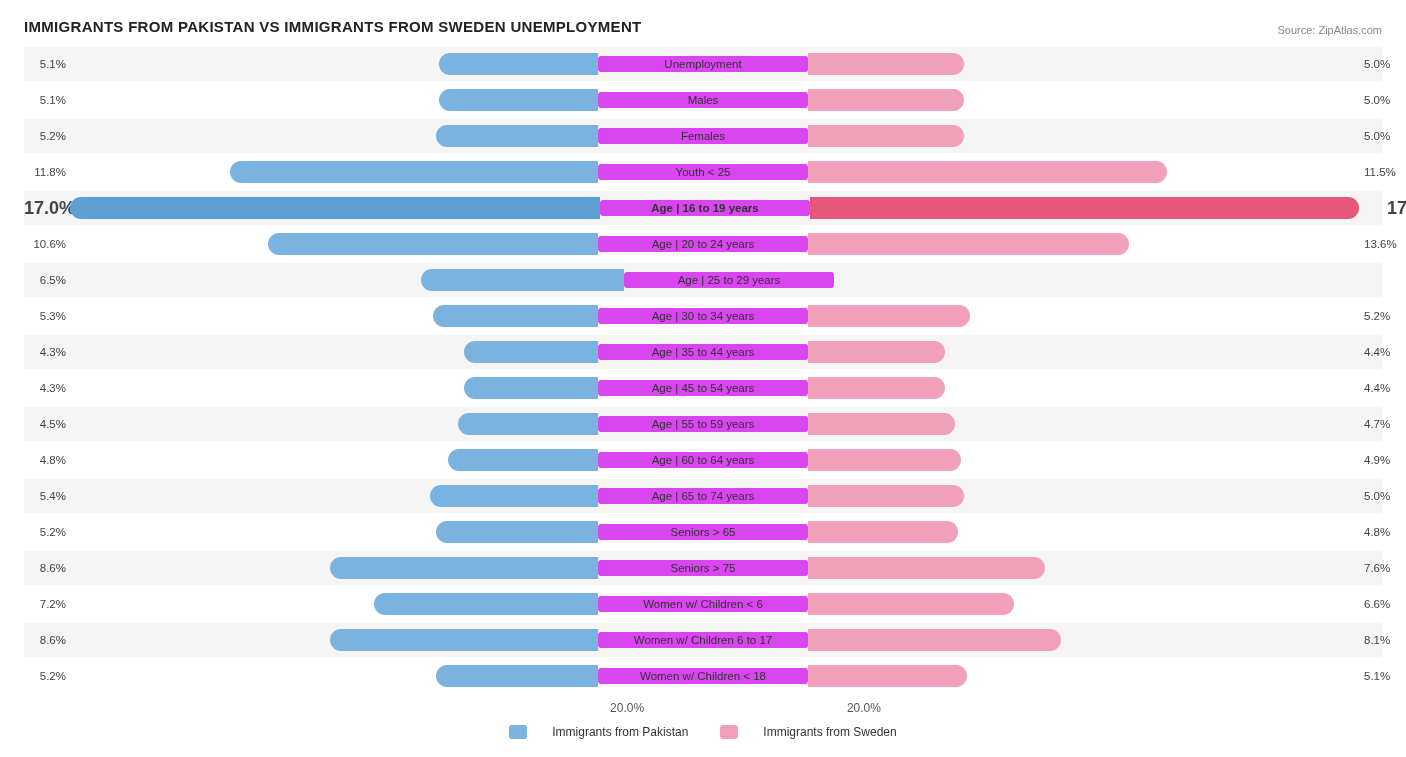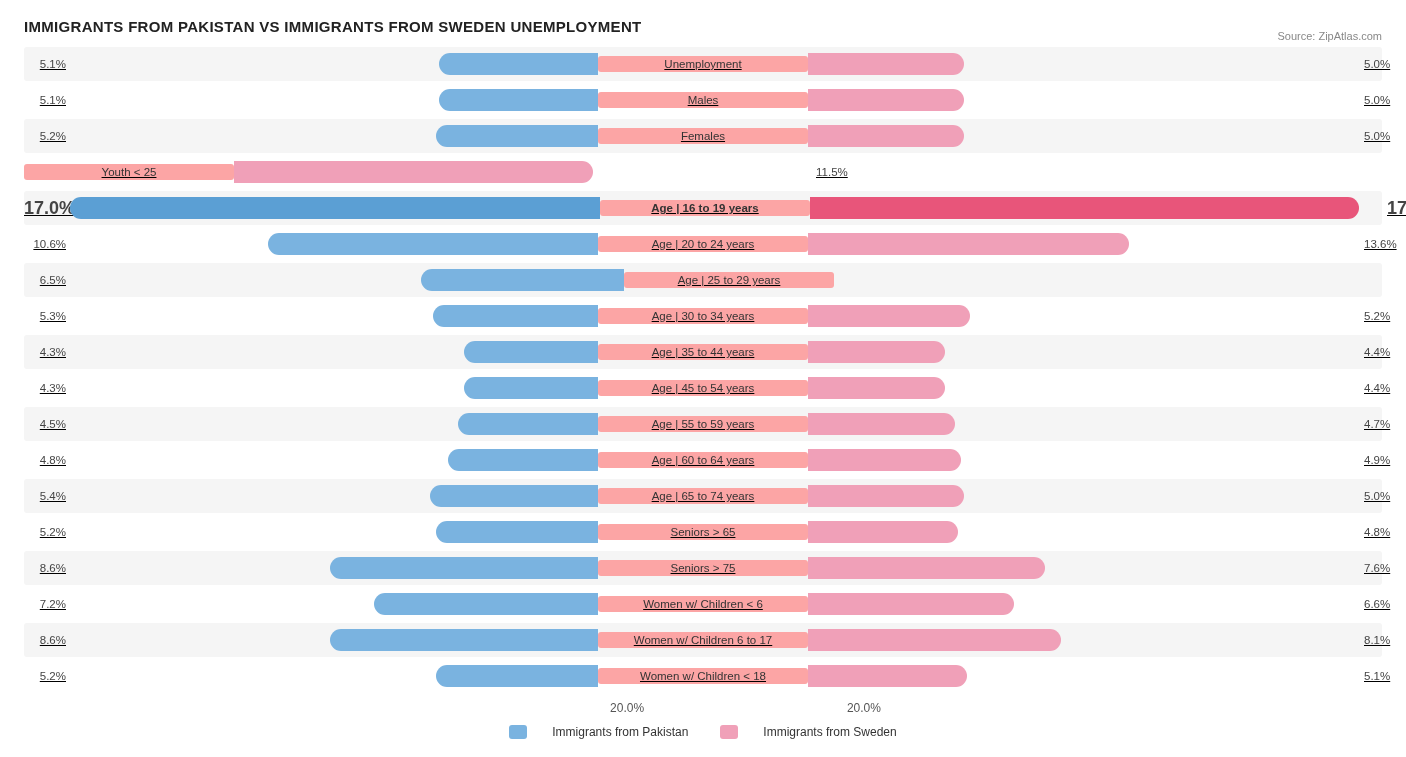--- a/index.html
+++ b/index.html
@@ -17,29 +17,28 @@
     }
     .chart-title {
       font-size: 15px;
       font-weight: 600;
       text-transform: uppercase;
       color: #222;
       letter-spacing: 0.3px;
     }
     .source-label {
       position: absolute;
-      top: 30px;
+      top: 24px;
       right: 24px;
       font-size: 11px;
       color: #888;
     }
     .chart-area {
       margin-top: 12px;
       position: relative;
-      text-decoration: underline;
     }
     .row {
       display: flex;
       align-items: center;
       height: 34px;
       margin-bottom: 2px;
       position: relative;
     }
     .row-highlight {
       background: #f5f5f5;
@@ -75,21 +74,21 @@
       border-radius: 11px 0 0 11px;
     }
     
     .center-label {
       width: 210px;
       text-align: center;
       font-size: 11.5px;
       color: #333;
       flex-shrink: 0;
       z-index: 2;
-      background: #fca5a5;
+      background: #d946ef;
       border-radius: 3px;
       padding: 2px 8px;
       white-space: nowrap;
     }
     
     .right-side {
       width: 600px;
       display: flex;
       align-items: center;
       height: 100%;
@@ -226,20 +225,26 @@
       </div>
       <div class="center-label">Females</div>
       <div class="right-side">
         <div class="right-bar-wrap">
           <div class="right-bar" style="width:156px; background:#f0a0b8;"></div>
         </div>
         <div class="right-value">5.0%</div>
       </div>
     </div>
       <div class="row">
+      <div class="left-side">
+        <div class="left-value">11.8%</div>
+        <div class="left-bar-wrap">
+          <div class="left-bar" style="width:368px; background:#7ab3e0;"></div>
+        </div>
+      </div>
       <div class="center-label">Youth &lt; 25</div>
       <div class="right-side">
         <div class="right-bar-wrap">
           <div class="right-bar" style="width:359px; background:#f0a0b8;"></div>
         </div>
         <div class="right-value">11.5%</div>
       </div>
     </div>
       <div class="row row-highlight row-active">
       <div class="left-side">

